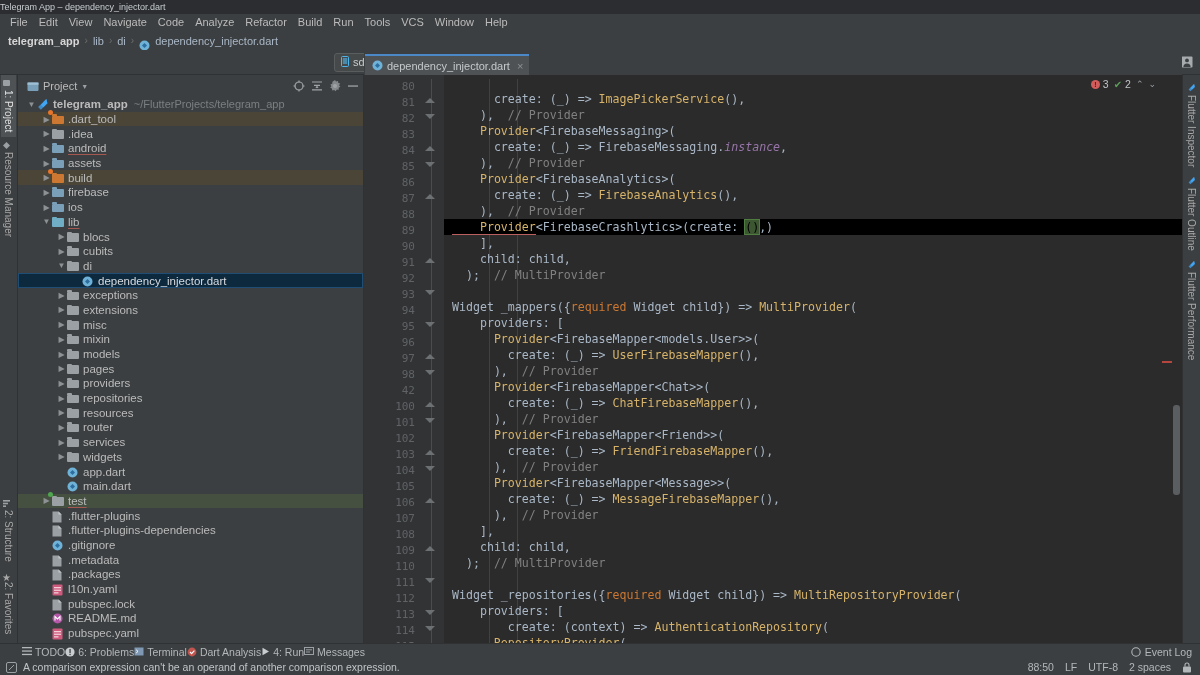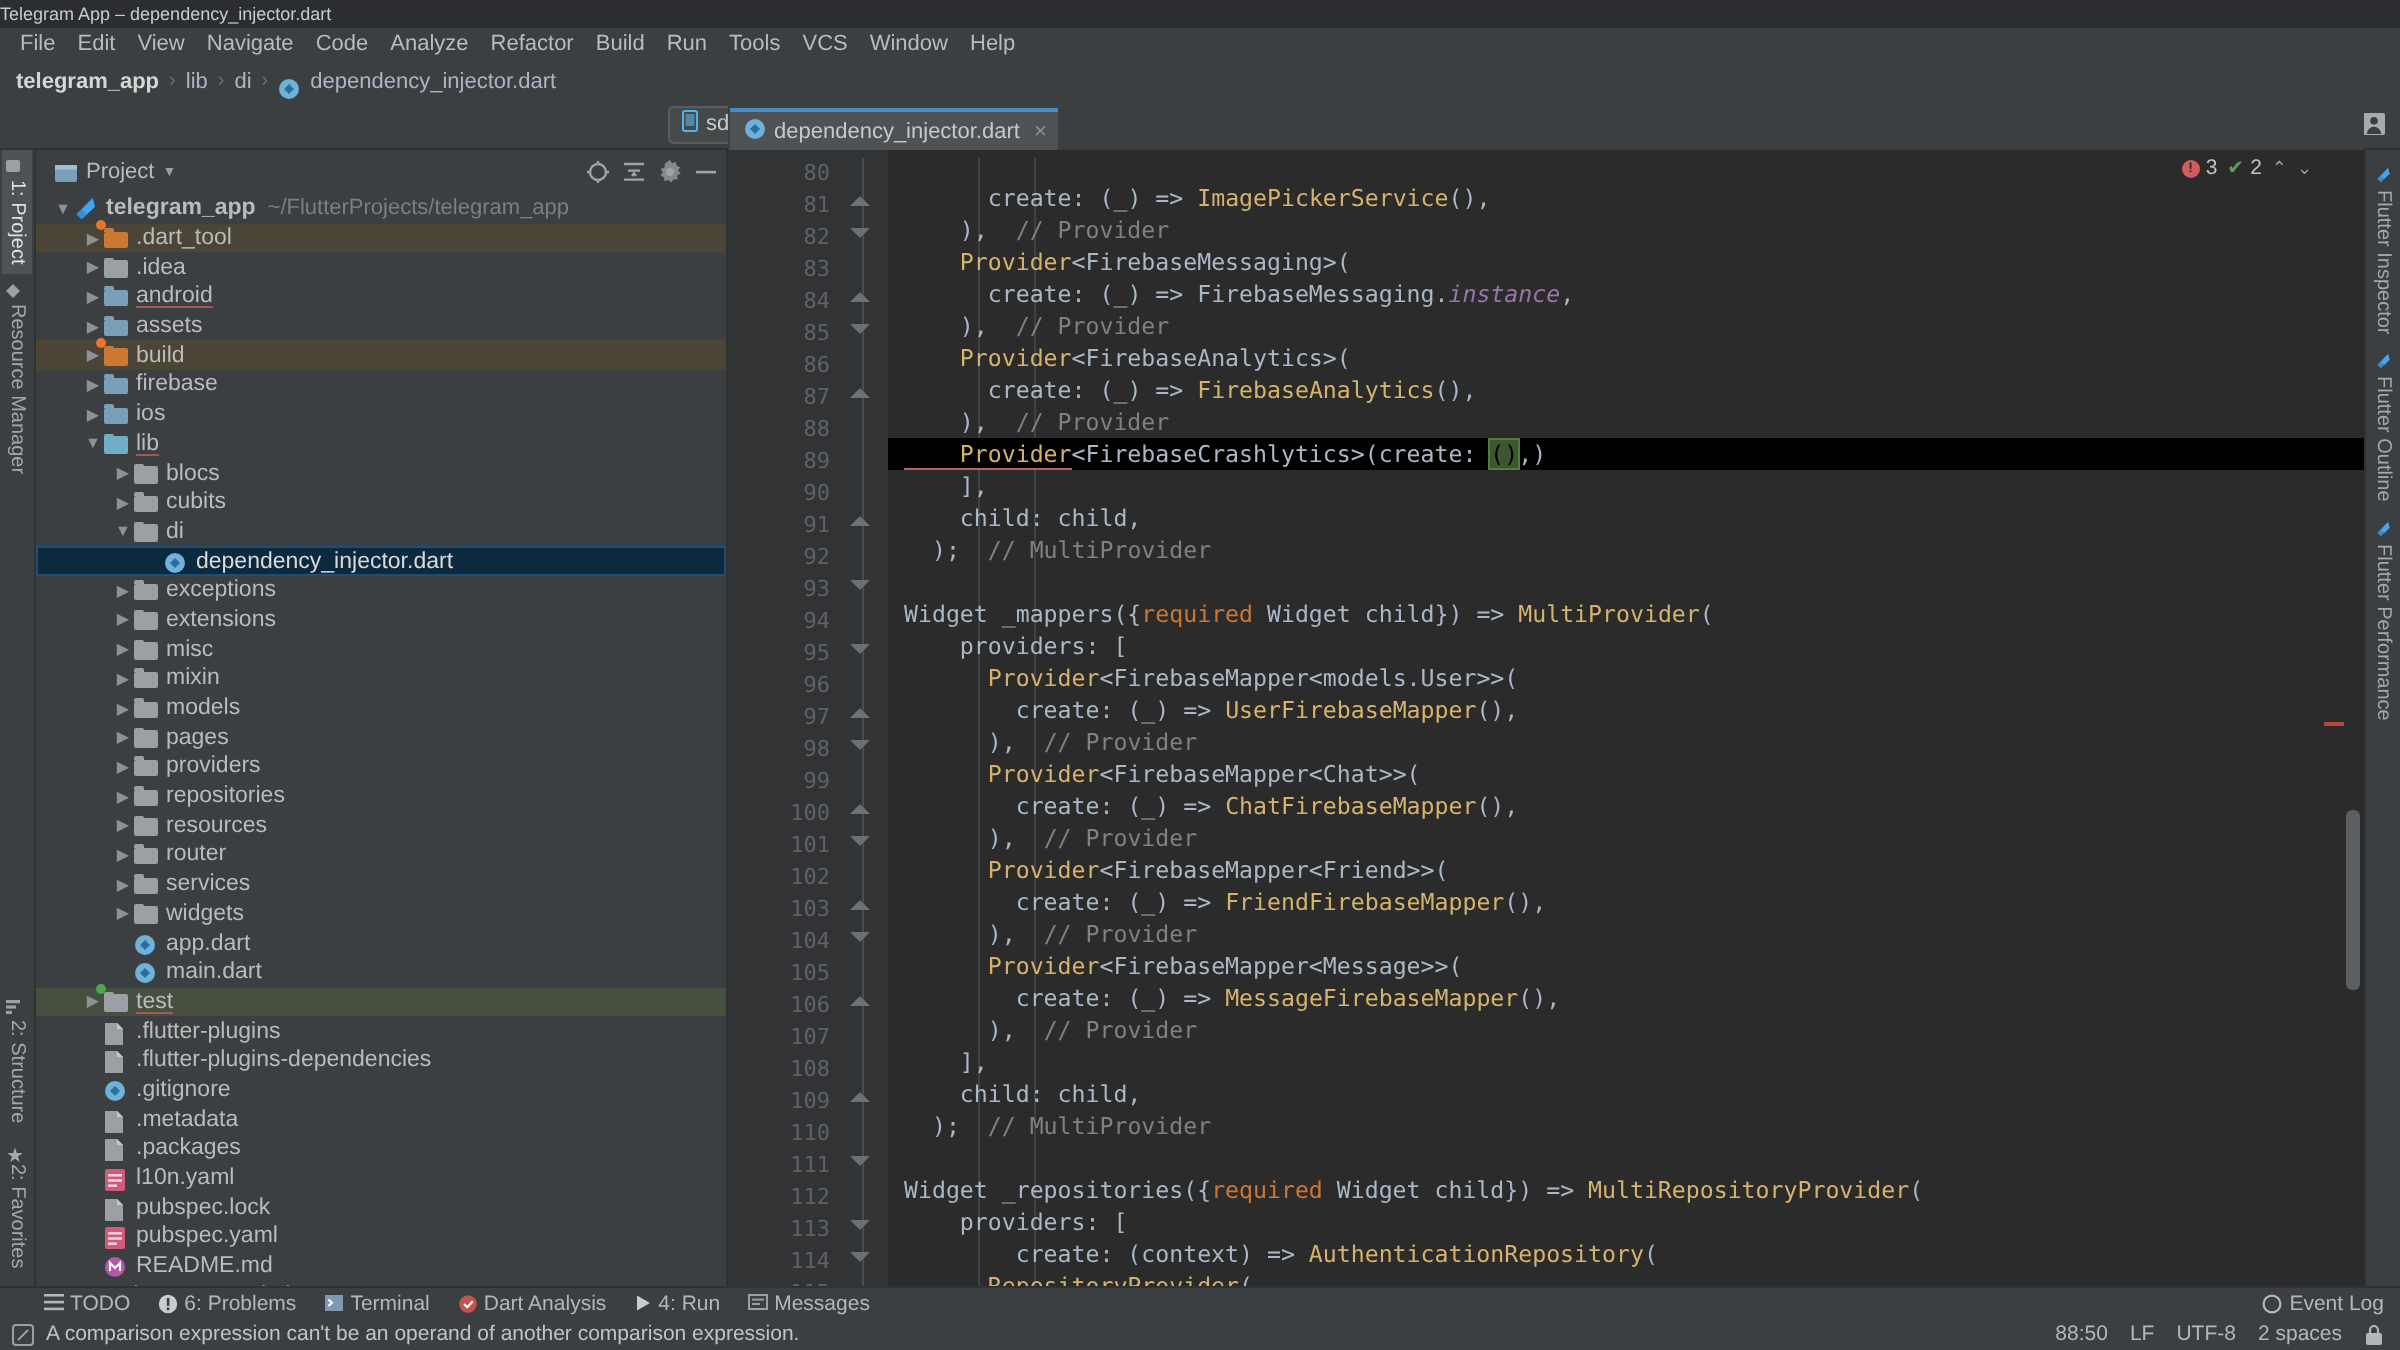--- a/index.html
+++ b/index.html
@@ -196,21 +196,21 @@
 
   .scrollbar-v {
     position: absolute; right: 2px; top: 330px; width: 7px; height: 90px;
     background: #5b5e60; border-radius: 3px;
   }
   .err-mark { position: absolute; right: 10px; width: 10px; height: 2px; background: #b5463f; }
 
   
   .bottombar {
     height: 16px; background: #3c3f41; display: flex; align-items: center;
-    flex: 0 0 16px; padding-left: 22px; gap: 14px; font-size: 10.5px; color: #b4b7ba;
+    flex: 0 0 16px; padding-left: 22px; font-size: 10.5px; color: #b4b7ba;
     border-top: 1px solid #2f3133;
   }
   .bb-item { display: flex; align-items: center; gap: 3px; white-space: nowrap; }
   .bb-right { margin-left: auto; display: flex; align-items: center; gap: 4px; padding-right: 8px; }
   .statusbar {
     height: 16px; background: #3c3f41; display: flex; align-items: center;
     flex: 0 0 16px; padding-left: 6px; gap: 6px; font-size: 10.5px; color: #b4b7ba;
   }
   .sb-right { margin-left: auto; display: flex; align-items: center; gap: 11px; padding-right: 8px; }
 </style>
@@ -687,36 +687,36 @@
             <span class="arrow none">·</span>
             <span class="ticon"><svg width="10" height="12" viewBox="0 0 10 12" style="position:relative;top:1px">
                 <path d="M0.5 0.5 h6 L9.5 3.5 V11.5 H0.5 Z" fill="#9aa0a4"></path>
                 <path d="M6.5 0.5 V3.5 H9.5" fill="#c3c7ca"></path>
               </svg></span>
             <span class="tlabel">pubspec.lock</span>
           </div>
           <div class="trow">
             <span style="width: 23px; flex: 0 0 auto;"></span>
             <span class="arrow none">·</span>
+            <span class="ticon"><svg width="11" height="11" viewBox="0 0 11 11" style="position:relative;top:1px">
+                <circle cx="5.5" cy="5.5" r="5" fill="#b457a8"></circle>
+                <path d="M3 7.5 V3.5 L5.5 6 L8 3.5 V7.5" stroke="#fff" stroke-width="1.1" fill="none"></path>
+              </svg></span>
+            <span class="tlabel">README.md</span>
+          </div>
+          <div class="trow">
+            <span style="width: 23px; flex: 0 0 auto;"></span>
+            <span class="arrow none">·</span>
             <span class="ticon"><svg width="11" height="12" viewBox="0 0 11 12" style="position:relative;top:1px">
                 <rect x="0.5" y="0.5" width="10" height="11" rx="1" fill="#d05a7e"></rect>
                 <rect x="2" y="3" width="7" height="1.3" fill="#fff" opacity=".7"></rect>
                 <rect x="2" y="5.6" width="7" height="1.3" fill="#fff" opacity=".7"></rect>
                 <rect x="2" y="8.2" width="4.5" height="1.3" fill="#fff" opacity=".7"></rect>
               </svg></span>
             <span class="tlabel">pubspec.yaml</span>
-          </div>
-          <div class="trow">
-            <span style="width: 23px; flex: 0 0 auto;"></span>
-            <span class="arrow none">·</span>
-            <span class="ticon"><svg width="11" height="11" viewBox="0 0 11 11" style="position:relative;top:1px">
-                <circle cx="5.5" cy="5.5" r="5" fill="#b457a8"></circle>
-                <path d="M3 7.5 V3.5 L5.5 6 L8 3.5 V7.5" stroke="#fff" stroke-width="1.1" fill="none"></path>
-              </svg></span>
-            <span class="tlabel">README.md</span>
           </div>
           <div class="trow">
             <span style="width: 23px; flex: 0 0 auto;"></span>
             <span class="ticon"><svg width="12" height="11" viewBox="0 0 12 11" style="position:relative;top:1px">
                 <path d="M0.5 1.5 h4 l1 1.3 h6 v7 h-11 z" fill="#7a9fb8"></path>
                 <circle cx="9.5" cy="8.4" r="2" fill="#59a869"></circle>
               </svg></span>
             <span class="tlabel">telegram_app.iml</span>
           </div>
         </div>
@@ -750,21 +750,21 @@
             <div class="gnum">89</div>
             <div class="gnum">90</div>
             <div class="gnum">91</div>
             <div class="gnum">92</div>
             <div class="gnum">93</div>
             <div class="gnum">94</div>
             <div class="gnum">95</div>
             <div class="gnum">96</div>
             <div class="gnum">97</div>
             <div class="gnum">98</div>
-            <div class="gnum">99</div>
+            <div class="gnum">42</div>
             <div class="gnum">100</div>
             <div class="gnum">101</div>
             <div class="gnum">102</div>
             <div class="gnum">103</div>
             <div class="gnum">104</div>
             <div class="gnum">105</div>
             <div class="gnum">106</div>
             <div class="gnum">107</div>
             <div class="gnum">108</div>
             <div class="gnum">109</div>

